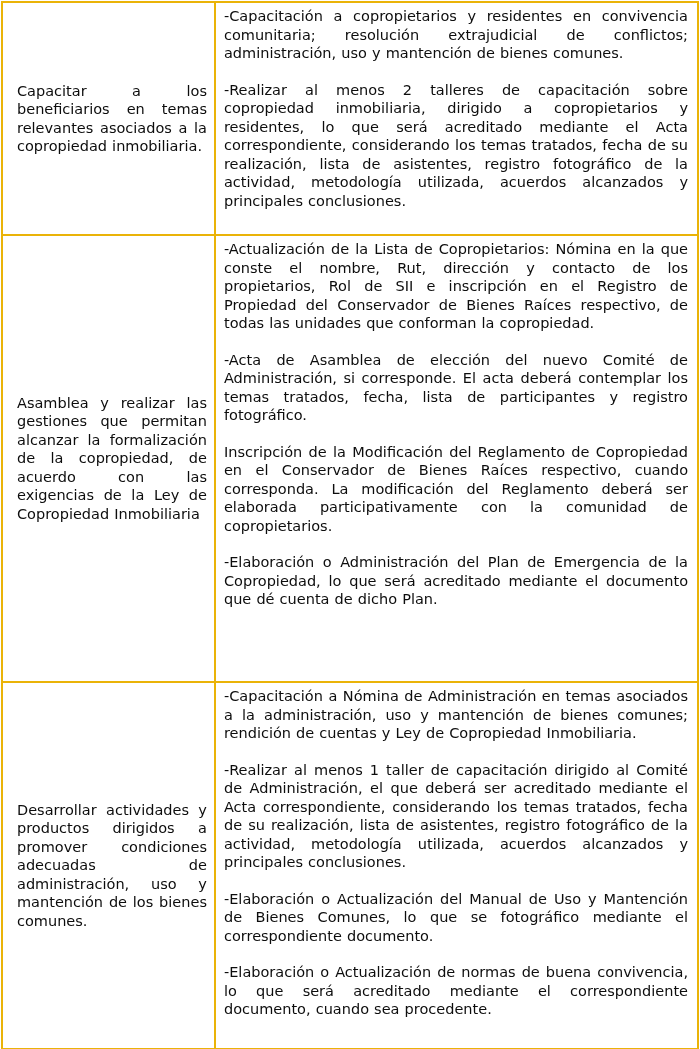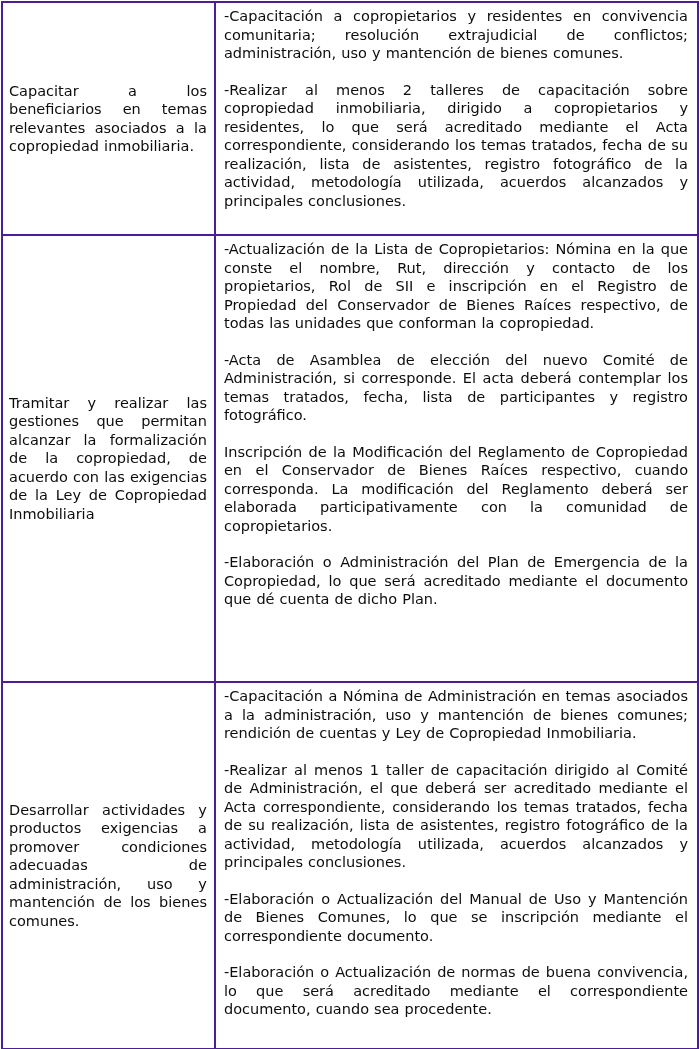--- a/index.html
+++ b/index.html
@@ -15,29 +15,29 @@
     padding: 1px;
     font-family: "DejaVu Sans", "Liberation Sans", sans-serif;
     color: #0d0d0d;
   }
   table.doc-table {
     width: 698px;
     border-collapse: collapse;
     table-layout: fixed;
   }
   table.doc-table td {
-    border: 2px solid #4c1d95;
+    border: 2px solid #eab308;
     box-sizing: border-box;
     font-size: 14.5px;
     line-height: 18.5px;
   }
   td.obj-cell {
     width: 205px;
     vertical-align: middle;
-    padding: 4px 7px 4px 6px;
+    padding: 4px 7px 4px 14px;
   }
   td.act-cell {
     width: 465px;
     vertical-align: top;
     padding: 4px 9px 4px 8px;
   }
   .doc-table p {
     margin: 0 0 18px 0;
     text-align: justify;
     text-justify: inter-word;
@@ -62,37 +62,37 @@
           <p>Capacitar a los beneficiarios en temas relevantes asociados a la copropiedad inmobiliaria.</p>
         </td>
         <td class="act-cell">
           <p>-Capacitación a copropietarios y residentes en convivencia comunitaria; resolución extrajudicial de conflictos; administración, uso y mantención de bienes comunes.</p>
           <p>-Realizar al menos 2 talleres de capacitación sobre copropiedad inmobiliaria, dirigido a copropietarios y residentes, lo que será acreditado mediante el Acta correspondiente, considerando los temas tratados, fecha de su realización, lista de asistentes, registro fotográfico de la actividad, metodología utilizada, acuerdos alcanzados y principales conclusiones.</p>
         </td>
       </tr>
 
       <tr class="row-2">
         <td class="obj-cell">
-          <p>Tramitar y realizar las gestiones que permitan alcanzar la formalización de la copropiedad, de acuerdo con las exigencias de la Ley de Copropiedad Inmobiliaria</p>
+          <p>Asamblea y realizar las gestiones que permitan alcanzar la formalización de la copropiedad, de acuerdo con las exigencias de la Ley de Copropiedad Inmobiliaria</p>
         </td>
         <td class="act-cell">
           <p>-Actualización de la Lista de Copropietarios: Nómina en la que conste el nombre, Rut, dirección y contacto de los propietarios, Rol de SII e inscripción en el Registro de Propiedad del Conservador de Bienes Raíces respectivo, de todas las unidades que conforman la copropiedad.</p>
           <p>-Acta de Asamblea de elección del nuevo Comité de Administración, si corresponde. El acta deberá contemplar los temas tratados, fecha, lista de participantes y registro fotográfico.</p>
           <p>Inscripción de la Modificación del Reglamento de Copropiedad en el Conservador de Bienes Raíces respectivo, cuando corresponda. La modificación del Reglamento deberá ser elaborada participativamente con la comunidad de copropietarios.</p>
           <p>-Elaboración o Administración del Plan de Emergencia de la Copropiedad, lo que será acreditado mediante el documento que dé cuenta de dicho Plan.</p>
         </td>
       </tr>
 
       <tr class="row-3">
         <td class="obj-cell">
-          <p>Desarrollar actividades y productos exigencias a promover condiciones adecuadas de administración, uso y mantención de los bienes comunes.</p>
+          <p>Desarrollar actividades y productos dirigidos a promover condiciones adecuadas de administración, uso y mantención de los bienes comunes.</p>
         </td>
         <td class="act-cell">
           <p>-Capacitación a Nómina de Administración en temas asociados a la administración, uso y mantención de bienes comunes; rendición de cuentas y Ley de Copropiedad Inmobiliaria.</p>
           <p>-Realizar al menos 1 taller de capacitación dirigido al Comité de Administración, el que deberá ser acreditado mediante el Acta correspondiente, considerando los temas tratados, fecha de su realización, lista de asistentes, registro fotográfico de la actividad, metodología utilizada, acuerdos alcanzados y principales conclusiones.</p>
-          <p>-Elaboración o Actualización del Manual de Uso y Mantención de Bienes Comunes, lo que se inscripción mediante el correspondiente documento.</p>
+          <p>-Elaboración o Actualización del Manual de Uso y Mantención de Bienes Comunes, lo que se fotográfico mediante el correspondiente documento.</p>
           <p>-Elaboración o Actualización de normas de buena convivencia, lo que será acreditado mediante el correspondiente documento, cuando sea procedente.</p>
         </td>
       </tr>
 
     </tbody>
   </table>
 </div>
 
 </body></html>

